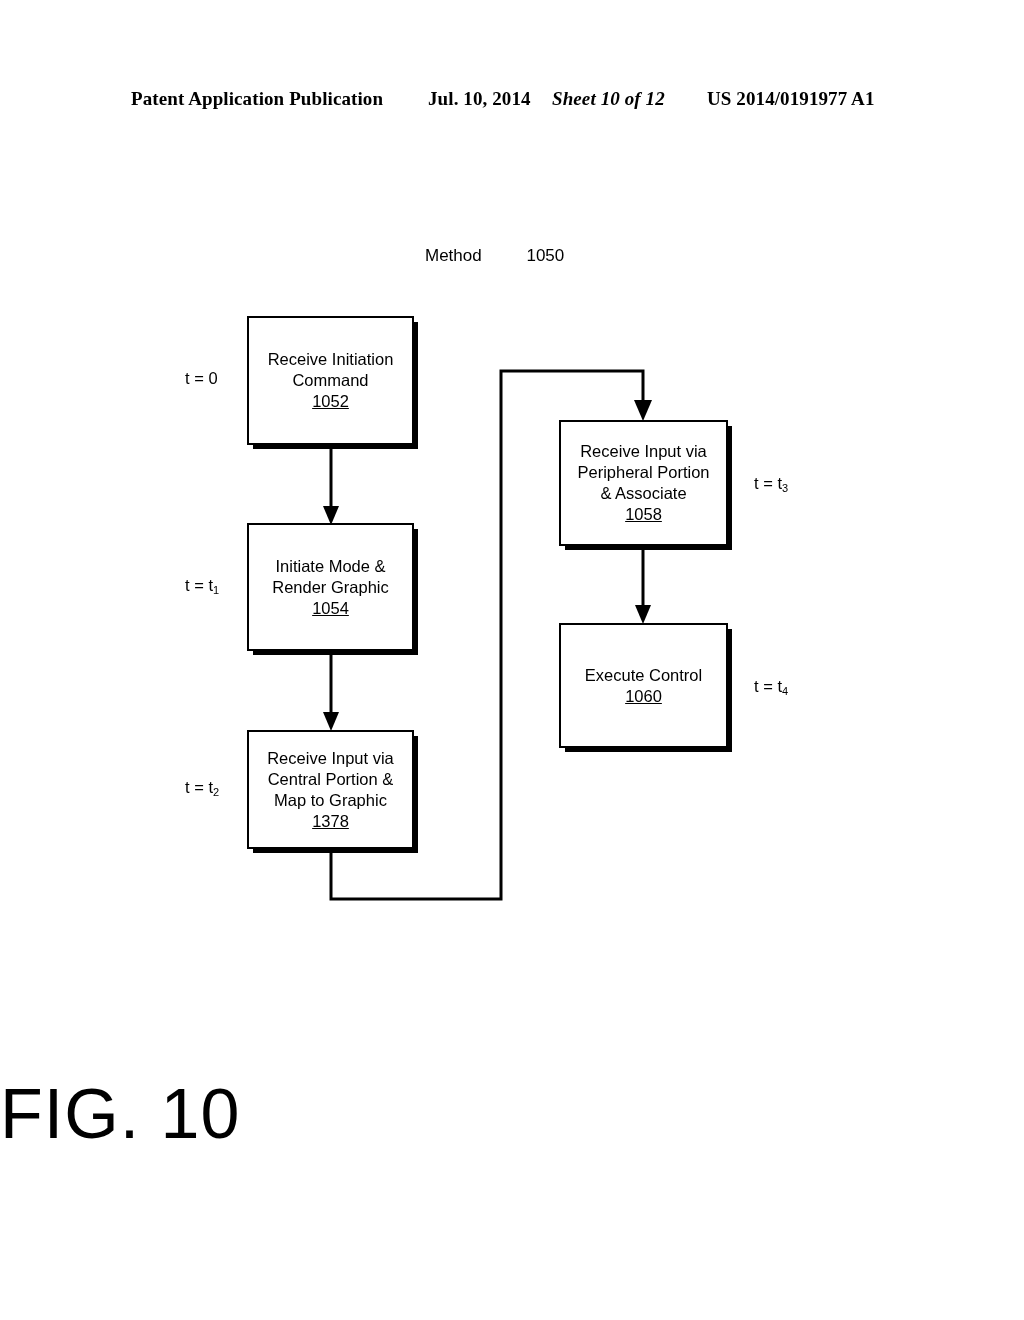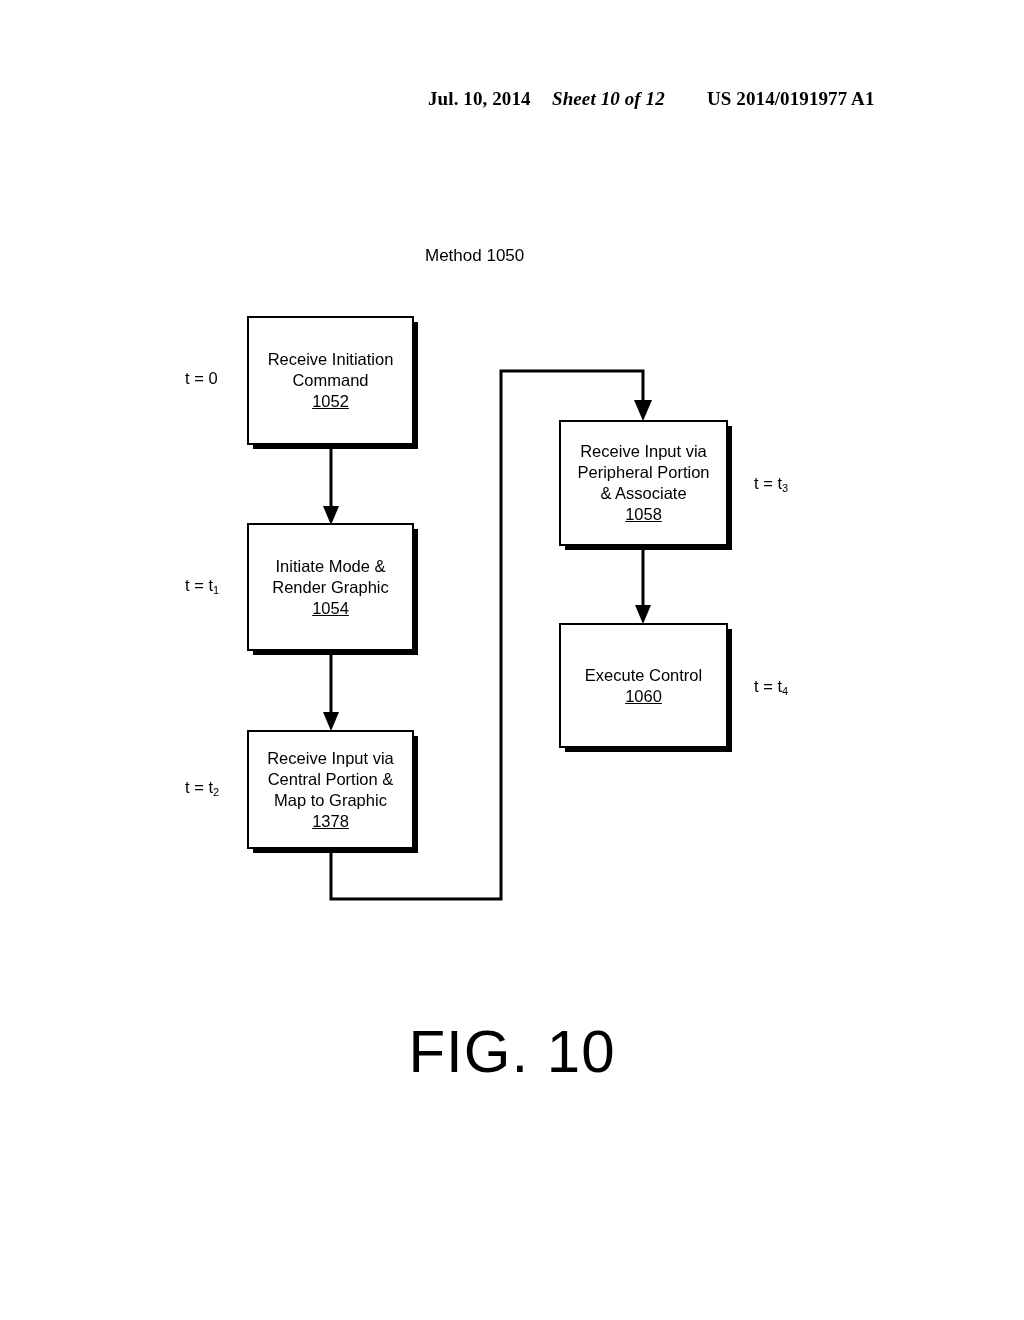--- a/index.html
+++ b/index.html
@@ -56,20 +56,21 @@
 
   
   #method-title {
     position: absolute;
     left: 425px;
     top: 246px;
     font-size: 17px;
     white-space: nowrap;
   }
   #method-title .ref {
+    margin-left: 40px;
   }
 
   
   .flow-box {
     position: absolute;
     box-sizing: border-box;
     background: #ffffff;
     border: 2px solid #000000;
     box-shadow: 5px 5px 0 -1px #000000;
     display: flex;
@@ -119,31 +120,32 @@
     top: 0;
     width: 1024px;
     height: 1320px;
     pointer-events: none;
   }
 
   
   #fig-caption {
     position: absolute;
     left: 0;
-    top: 1017px;
-    width: 1024px;
-    text-align: center;
-    font-size: 60px;
+    top: 1074px;
+    width: 1024px;
+    text-align: left;
+    font-size: 70px;
     letter-spacing: 1px;
   }
 </style>
 </head>
 <body>
 
 <div id="patent-header">
+  <span class="hdr-pub">Patent Application Publication</span>
   <span class="hdr-date">Jul. 10, 2014</span>
   <span class="hdr-sheet">Sheet 10 of 12</span>
   <span class="hdr-number">US 2014/0191977 A1</span>
 </div>
 
 <div id="method-title">
   <span>Method</span><span>&nbsp;</span><span class="ref">1050</span>
 </div>
 
 <svg id="connectors" viewBox="0 0 1024 1320" width="1024" height="1320">

